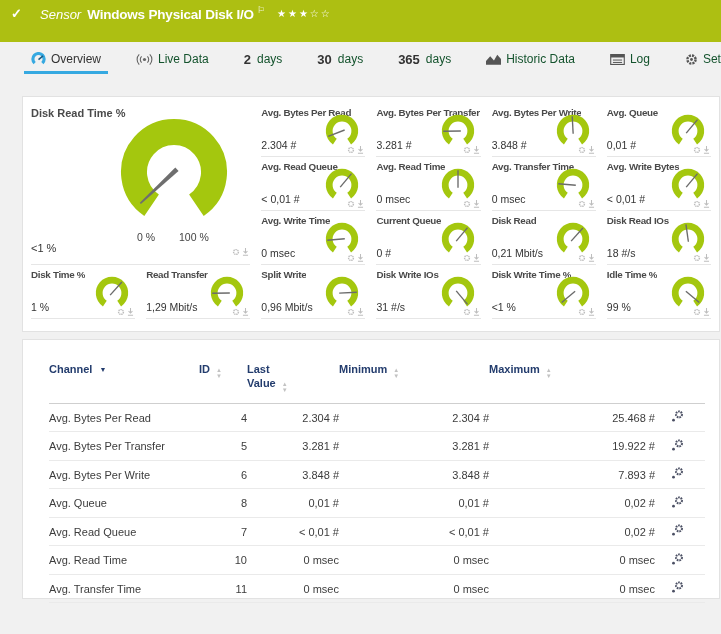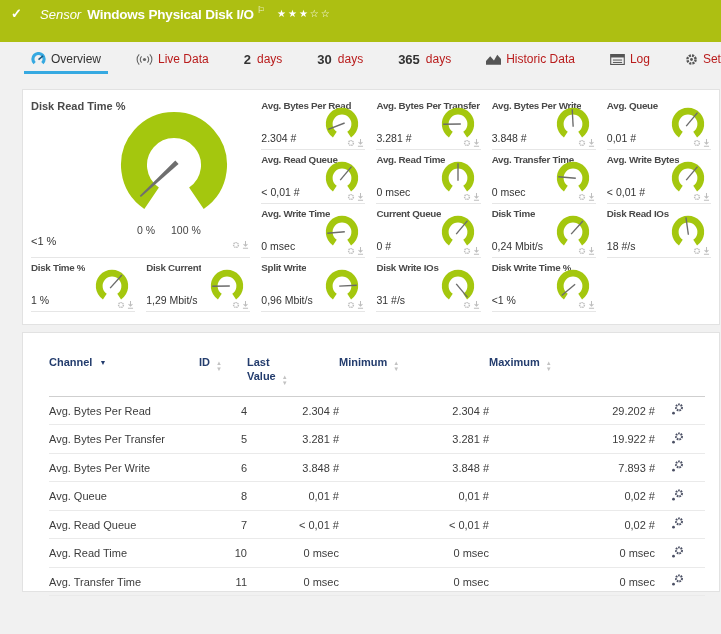--- a/index.html
+++ b/index.html
@@ -16,42 +16,42 @@
   .titles { padding:5px 0 0 40px; }
   .kind { font-style:italic; font-size:13px; margin-right:6px; }
   .ttl  { font-weight:bold; font-size:13.5px; letter-spacing:-0.2px; }
   .flag { font-size:9px; vertical-align:super; margin-left:3px; }
   .stars{ font-size:10px; margin-left:12px; letter-spacing:2px; vertical-align:2px; }
   .status { font-size:10px; font-weight:bold; margin:4px 0 0 -12px; }
   
   .tabs { height:34px; display:flex; align-items:stretch; padding:0 10px 0 28px; }
   .tab { display:flex; align-items:center; gap:5px; padding:12px 3px; margin-right:29px;
          font-size:12px; color:#555; position:relative; cursor:pointer; white-space:nowrap; }
-  .tab .lbl { color:#b91c1c; }
+  .tab .lbl { color:#14532d; }
   .tab.active .lbl { color:#333; }
   .tab .num { font-weight:bold; font-size:13px; color:#333; margin-right:1px; }
   .tab.active::after { content:""; position:absolute; left:-4px; right:-4px; bottom:2px;
                        height:3px; background:#36a9e1; }
   .ticon { display:inline-flex; align-items:center; }
   
   .panel { background:#fff; border:1px solid #e2e2e2; margin-left:22px; margin-right:1px; }
-  .gpanel { margin-top:13px; padding:6px 8px 12px 8px; }
+  .gpanel { margin-top:20px; padding:6px 8px 12px 8px; }
   #gaugegrid { display:grid; grid-template-columns:repeat(6,1fr); column-gap:11px;
                grid-auto-rows:54px; }
   .cell { position:relative; border-bottom:1px solid #e6e6e6; }
   .glabel { position:absolute; top:4px; left:0; font-size:9.8px; font-weight:bold;
             color:#4a4a4a; letter-spacing:-0.3px; white-space:nowrap; overflow:hidden; max-width:103%;}
   .g-sm  { position:absolute; right:3px; top:8px; }
   .gvalue{ position:absolute; left:0; bottom:5px; font-size:10.5px; color:#333; white-space:nowrap; }
   .cicons{ position:absolute; right:1px; bottom:2px; display:flex; gap:2px; align-items:center; }
   .bigcell { grid-column:1 / 3; grid-row:1 / 4; }
   .bigcell .glabel { font-size:11px; letter-spacing:0; }
   .g-big { position:absolute; left:88px; top:14px; }
   .scale { position:absolute; top:128px; font-size:10.5px; color:#444; }
-  .scale-min { left:106px; } .scale-max { left:140px; }
+  .scale-min { left:106px; } .scale-max { left:148px; }
   .bigcell .gvalue { font-size:11px; bottom:10px; }
   .bigcell .cicons { bottom:8px; }
   
   .tpanel { margin-top:7px; padding:22px 14px 10px 26px; height:260px; }
   table { width:100%; border-collapse:collapse; }
   thead th { color:#233c6d; font-weight:bold; font-size:11px; text-align:left;
              vertical-align:top; padding:0 0 9px 0; border-bottom:1px solid #cfcfcf; line-height:1.3; }
   thead th.left { text-align:left; }
   .sortud { display:inline-flex; flex-direction:column; font-size:6px; color:#c2c2c2;
             line-height:0.95; margin-left:3px; vertical-align:1px; }
@@ -312,26 +312,26 @@
           <span class="cicons">
             <svg width="8" height="8" viewBox="0 0 10 10">
               <circle cx="5" cy="5" r="3" fill="none" stroke="#bdbdbd" stroke-width="1.8" stroke-dasharray="1.6 0.8"></circle>
             </svg>
             <svg width="7" height="8" viewBox="0 0 8 10">
               <path d="M4 0 V6.2 M1.6 4 L4 6.4 L6.4 4 M0.8 9 H7.2" stroke="#bdbdbd" fill="none" stroke-width="1.3"></path>
             </svg>
           </span>
         </div>
         <div class="cell">
-          <div class="glabel">Disk Time</div>
+          <div class="glabel">Disk Read</div>
           <svg class="g-sm" width="40" height="40" viewBox="0 0 100 100">
             <path d="M32.1 76.5 A32 32 0 1 1 67.9 76.5" fill="none" stroke="#a4c70e" stroke-width="17"></path>
             <line x1="50" y1="57" x2="50" y2="13" stroke="#6b6b6b" stroke-width="3.4" transform="rotate(42 50 50)"></line>
           </svg>
-          <div class="gvalue">0,24 Mbit/s</div>
+          <div class="gvalue">0,21 Mbit/s</div>
           <span class="cicons">
             <svg width="8" height="8" viewBox="0 0 10 10">
               <circle cx="5" cy="5" r="3" fill="none" stroke="#bdbdbd" stroke-width="1.8" stroke-dasharray="1.6 0.8"></circle>
             </svg>
             <svg width="7" height="8" viewBox="0 0 8 10">
               <path d="M4 0 V6.2 M1.6 4 L4 6.4 L6.4 4 M0.8 9 H7.2" stroke="#bdbdbd" fill="none" stroke-width="1.3"></path>
             </svg>
           </span>
         </div>
         <div class="cell">
@@ -360,21 +360,21 @@
           <span class="cicons">
             <svg width="8" height="8" viewBox="0 0 10 10">
               <circle cx="5" cy="5" r="3" fill="none" stroke="#bdbdbd" stroke-width="1.8" stroke-dasharray="1.6 0.8"></circle>
             </svg>
             <svg width="7" height="8" viewBox="0 0 8 10">
               <path d="M4 0 V6.2 M1.6 4 L4 6.4 L6.4 4 M0.8 9 H7.2" stroke="#bdbdbd" fill="none" stroke-width="1.3"></path>
             </svg>
           </span>
         </div>
         <div class="cell">
-          <div class="glabel">Disk Current</div>
+          <div class="glabel">Read Transfer</div>
           <svg class="g-sm" width="40" height="40" viewBox="0 0 100 100">
             <path d="M32.1 76.5 A32 32 0 1 1 67.9 76.5" fill="none" stroke="#a4c70e" stroke-width="17"></path>
             <line x1="50" y1="57" x2="50" y2="13" stroke="#6b6b6b" stroke-width="3.4" transform="rotate(-91 50 50)"></line>
           </svg>
           <div class="gvalue">1,29 Mbit/s</div>
           <span class="cicons">
             <svg width="8" height="8" viewBox="0 0 10 10">
               <circle cx="5" cy="5" r="3" fill="none" stroke="#bdbdbd" stroke-width="1.8" stroke-dasharray="1.6 0.8"></circle>
             </svg>
             <svg width="7" height="8" viewBox="0 0 8 10">
@@ -414,20 +414,36 @@
             </svg>
           </span>
         </div>
         <div class="cell">
           <div class="glabel">Disk Write Time %</div>
           <svg class="g-sm" width="40" height="40" viewBox="0 0 100 100">
             <path d="M32.1 76.5 A32 32 0 1 1 67.9 76.5" fill="none" stroke="#a4c70e" stroke-width="17"></path>
             <line x1="50" y1="57" x2="50" y2="13" stroke="#6b6b6b" stroke-width="3.4" transform="rotate(-130 50 50)"></line>
           </svg>
           <div class="gvalue">&lt;1 %</div>
+          <span class="cicons">
+            <svg width="8" height="8" viewBox="0 0 10 10">
+              <circle cx="5" cy="5" r="3" fill="none" stroke="#bdbdbd" stroke-width="1.8" stroke-dasharray="1.6 0.8"></circle>
+            </svg>
+            <svg width="7" height="8" viewBox="0 0 8 10">
+              <path d="M4 0 V6.2 M1.6 4 L4 6.4 L6.4 4 M0.8 9 H7.2" stroke="#bdbdbd" fill="none" stroke-width="1.3"></path>
+            </svg>
+          </span>
+        </div>
+        <div class="cell">
+          <div class="glabel">Idle Time %</div>
+          <svg class="g-sm" width="40" height="40" viewBox="0 0 100 100">
+            <path d="M32.1 76.5 A32 32 0 1 1 67.9 76.5" fill="none" stroke="#a4c70e" stroke-width="17"></path>
+            <line x1="50" y1="57" x2="50" y2="13" stroke="#6b6b6b" stroke-width="3.4" transform="rotate(130 50 50)"></line>
+          </svg>
+          <div class="gvalue">99 %</div>
           <span class="cicons">
             <svg width="8" height="8" viewBox="0 0 10 10">
               <circle cx="5" cy="5" r="3" fill="none" stroke="#bdbdbd" stroke-width="1.8" stroke-dasharray="1.6 0.8"></circle>
             </svg>
             <svg width="7" height="8" viewBox="0 0 8 10">
               <path d="M4 0 V6.2 M1.6 4 L4 6.4 L6.4 4 M0.8 9 H7.2" stroke="#bdbdbd" fill="none" stroke-width="1.3"></path>
             </svg>
           </span>
         </div>
       </div>
@@ -467,21 +483,21 @@
               </span></th>
             <th></th>
           </tr>
         </thead>
       <tbody id="tbody">
           <tr>
             <td class="left">Avg. Bytes Per Read</td>
             <td>4</td>
             <td>2.304 #</td>
             <td>2.304 #</td>
-            <td>29.202 #</td>
+            <td>25.468 #</td>
             <td class="gear"><svg width="13" height="13" viewBox="0 0 14 14">
                 <circle cx="8.6" cy="4.8" r="3.2" fill="none" stroke="#4a4f63" stroke-width="2.2" stroke-dasharray="1.8 0.95"></circle>
                 <circle cx="2.7" cy="11" r="1.5" fill="#4a4f63"></circle>
               </svg></td>
           </tr>
           <tr>
             <td class="left">Avg. Bytes Per Transfer</td>
             <td>5</td>
             <td>3.281 #</td>
             <td>3.281 #</td>

